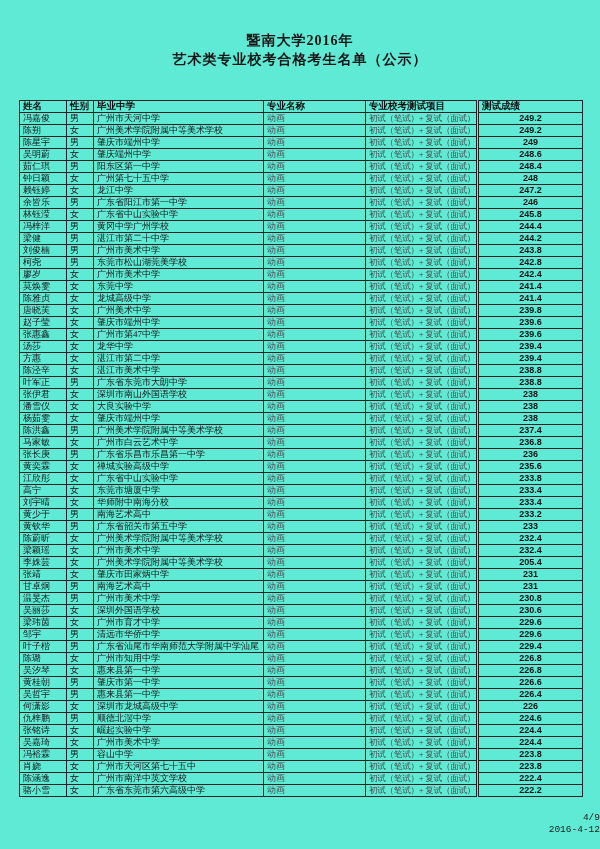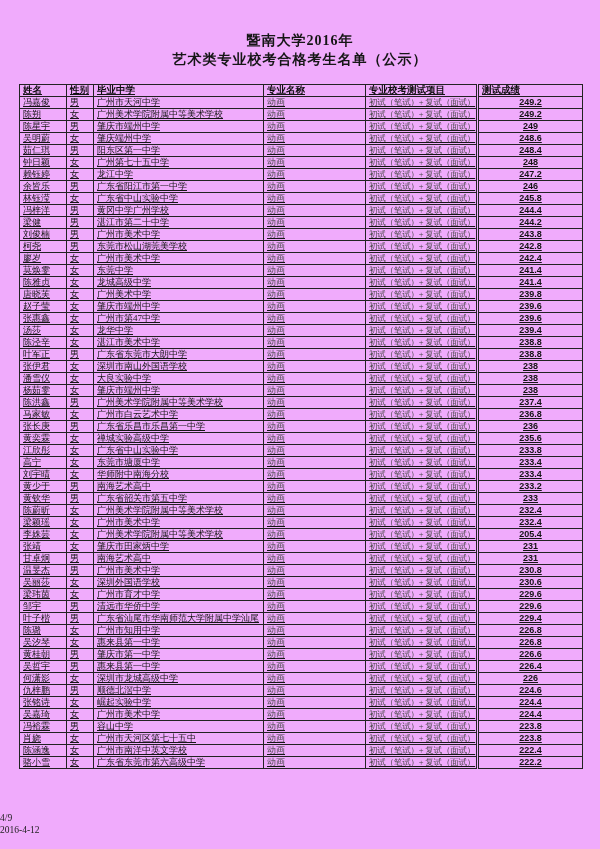--- a/index.html
+++ b/index.html
@@ -2,43 +2,42 @@
 <html><head>
 <meta charset="utf-8">
 <style>
   html, body { margin: 0; padding: 0; }
   body { background: #e8e8e8; }
   .page {
     position: relative;
     width: 600px;
     height: 849px;
     margin: 0 auto;
-    background: #f0abfc;
+    background: #5eead4;
     font-family: "Liberation Serif", "DejaVu Serif", serif;
     color: #161616;
     overflow: hidden;
   }
   .titles {
     position: absolute;
     top: 31px;
     left: 0;
     width: 100%;
     text-align: center;
   }
   .title-line {
     font-size: 14px;
     font-weight: bold;
     line-height: 19px;
     letter-spacing: 1px;
   }
   .table-wrap {
     position: absolute;
-    top: 84px;
+    top: 100px;
     left: 19px;
-    text-decoration: underline;
   }
   table {
     border-collapse: collapse;
     table-layout: fixed;
     width: 563px;
   }
   col.c0 { width: 47px; }
   col.c1 { width: 27px; }
   col.c2 { width: 170px; }
   col.c3 { width: 102px; }
@@ -69,22 +68,22 @@
     text-align: center;
     font-family: "Liberation Sans", "DejaVu Sans", sans-serif;
     font-weight: bold;
     color: #141414;
   }
   .footer {
     position: absolute;
     top: 812px;
     left: 0;
     width: 100%;
-    text-align: left;
-    font-family: Liberation Serif, serif;
+    text-align: right;
+    font-family: Liberation Mono, monospace;
     font-size: 9.5px;
     line-height: 12px;
     color: #222;
   }
 </style>
 </head>
 <body>
 
 <div class="page">
 
@@ -268,20 +267,28 @@
           </tr>
           <tr>
             <td>汤莎</td>
             <td>女</td>
             <td>龙华中学</td>
             <td class="major">动画</td>
             <td class="items">初试（笔试）+ 复试（面试）</td>
             <td class="score">239.4</td>
           </tr>
           <tr>
+            <td>方惠</td>
+            <td>女</td>
+            <td>湛江市第二中学</td>
+            <td class="major">动画</td>
+            <td class="items">初试（笔试）+ 复试（面试）</td>
+            <td class="score">239.4</td>
+          </tr>
+          <tr>
             <td>陈泾辛</td>
             <td>女</td>
             <td>湛江市美术中学</td>
             <td class="major">动画</td>
             <td class="items">初试（笔试）+ 复试（面试）</td>
             <td class="score">238.8</td>
           </tr>
           <tr>
             <td>叶军正</td>
             <td>男</td>

